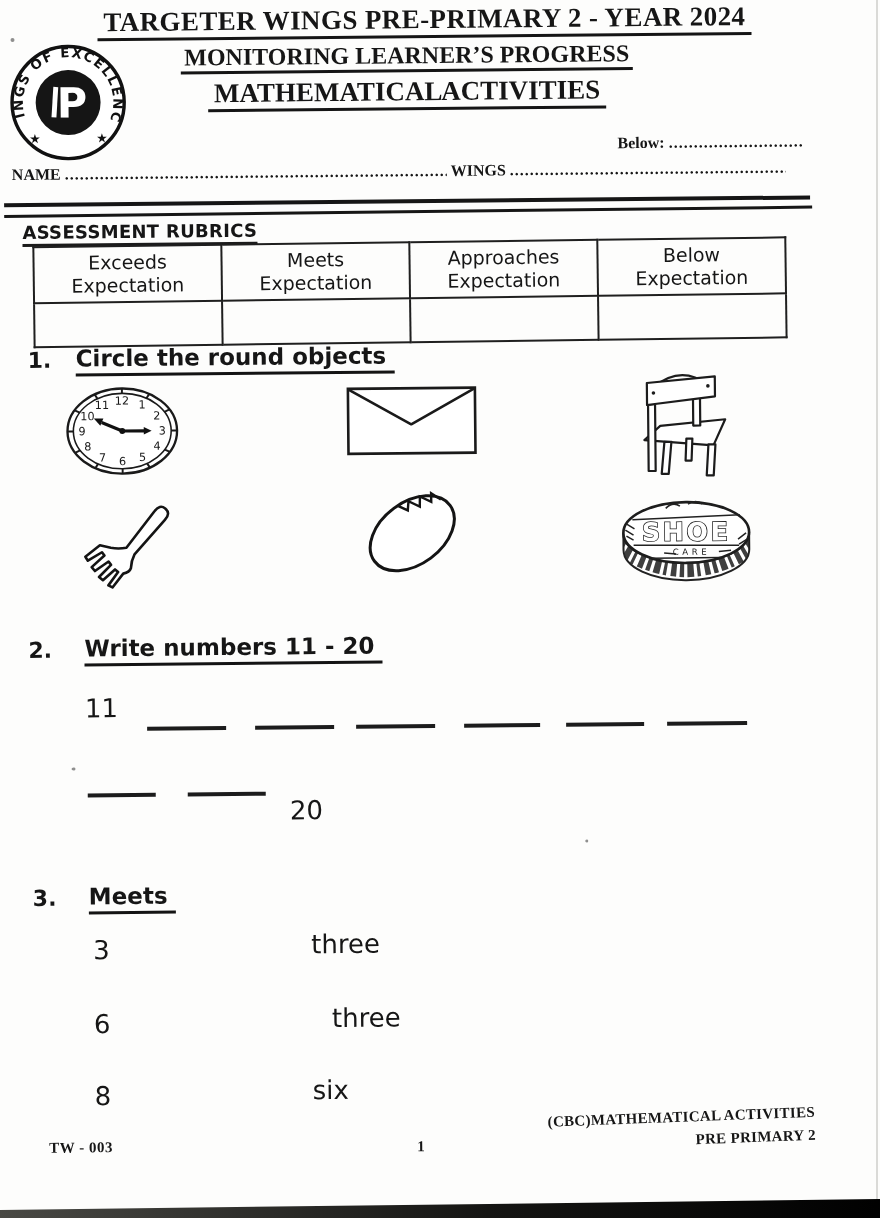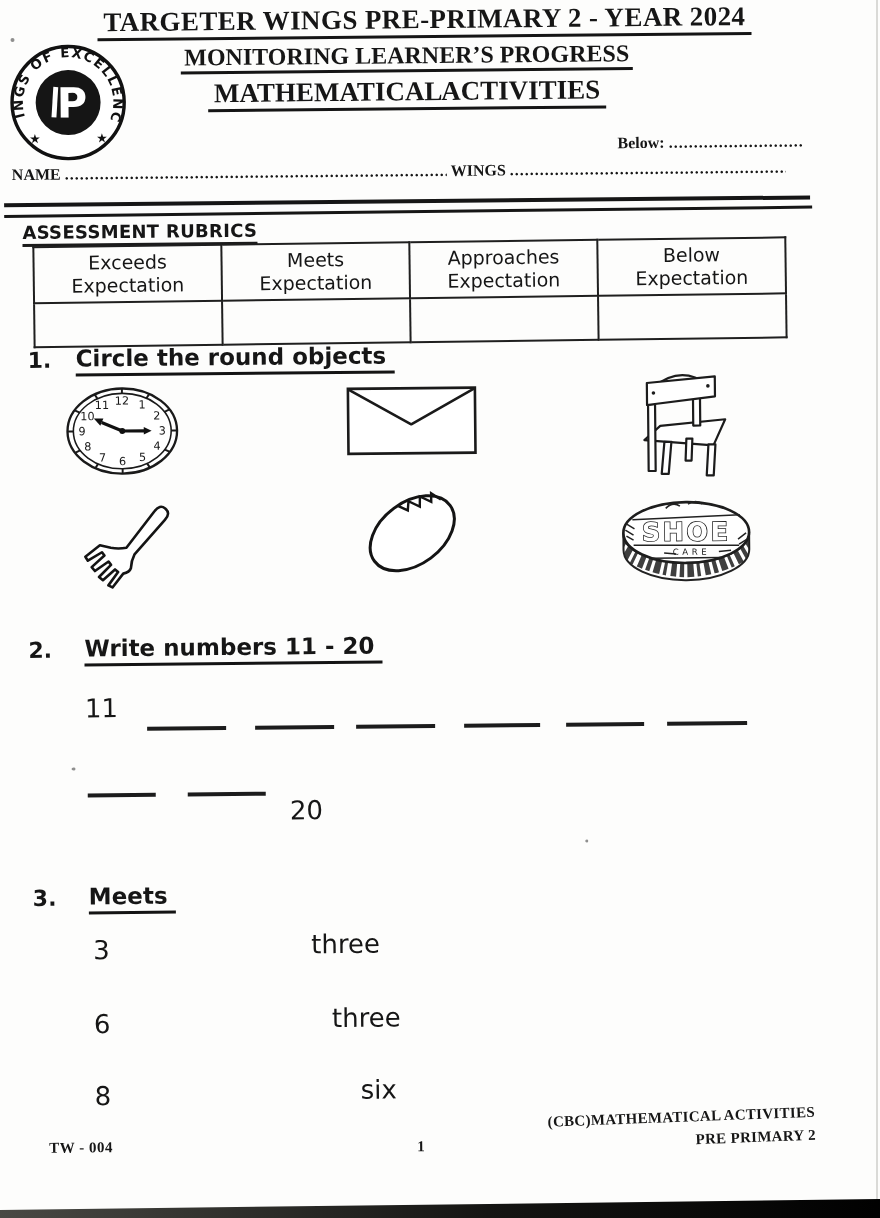--- a/index.html
+++ b/index.html
@@ -213,23 +213,23 @@
   <div class="blank" style="left:186px;top:790px;width:78px;"></div>
   <span class="abs bignum hand" style="left:288px;top:794px;">20</span>
 
   <span class="abs q-num hand" style="left:30px;top:882px;">3.</span>
   <span class="abs q-title hand" style="left:86px;top:880px;">Meets</span>
   <span class="abs match-item hand" style="left:90px;top:932px;">3</span>
   <span class="abs match-item hand" style="left:308px;top:928px;">three</span>
   <span class="abs match-item hand" style="left:90px;top:1006px;">6</span>
   <span class="abs match-item hand" style="left:328px;top:1002px;">three</span>
   <span class="abs match-item hand" style="left:90px;top:1078px;">8</span>
-  <span class="abs match-item hand" style="left:308px;top:1074px;margin-left:48px;">six</span>
-
-  <span class="abs foot serif" style="left:44px;top:1136px;letter-spacing:.5px;">TW - 004</span>
+  <span class="abs match-item hand" style="left:308px;top:1074px;">six</span>
+
+  <span class="abs foot serif" style="left:44px;top:1136px;letter-spacing:.5px;">TW - 003</span>
   <span class="abs foot serif" style="left:412px;top:1138px;">1</span>
   <div class="abs foot-right serif">
     <div>(CBC)MATHEMATICAL ACTIVITIES</div>
     <div>PRE PRIMARY 2</div>
   </div>
 
   <div class="speck" style="left:16px;top:34px;width:4px;height:4px;"></div>
   <div class="speck" style="left:70px;top:764px;width:4px;height:3px;"></div>
   <div class="speck" style="left:583px;top:841px;width:3px;height:3px;"></div>
 </div>

